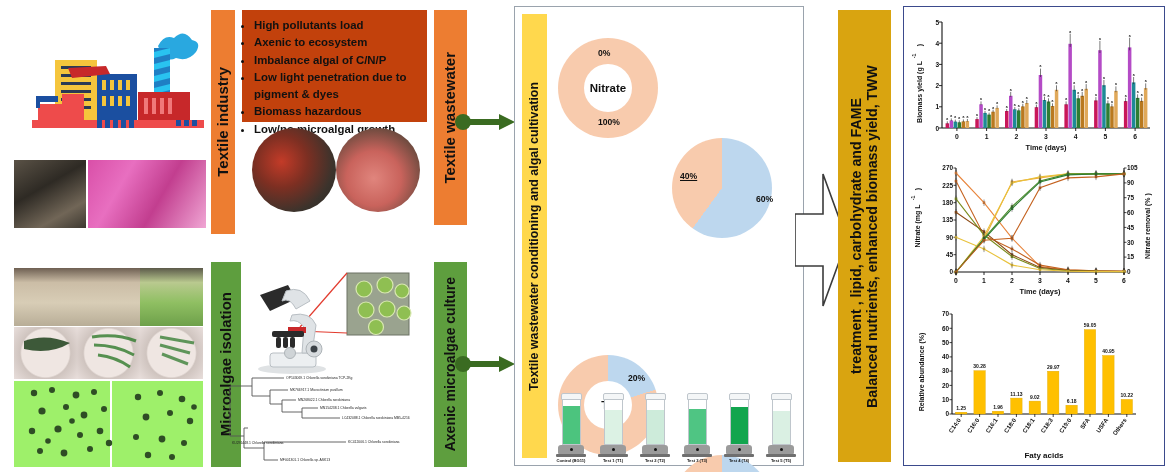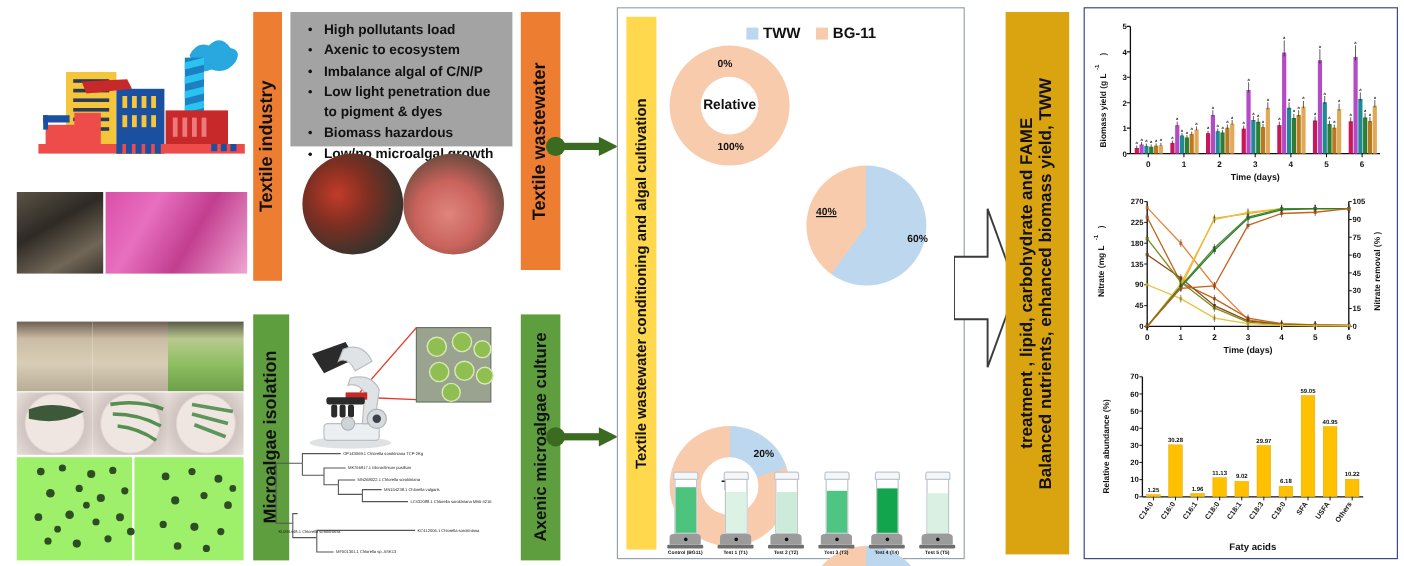--- a/index.html
+++ b/index.html
@@ -6,21 +6,21 @@
   body{width:1170px;height:472px;font-family:"Liberation Sans",sans-serif;overflow:hidden;}
   #stage{position:relative;width:1170px;height:472px;}
   .abs{position:absolute;box-sizing:border-box;}
   .vbar{display:flex;align-items:center;justify-content:center;text-align:center;font-weight:bold;color:#111;}
   .vbar span{writing-mode:vertical-rl;transform:rotate(180deg);white-space:nowrap;line-height:1.12;}
   .vbar.two span{white-space:pre;}
   .orange{background:#ED7D31;}
   .green{background:#5E9E3E;}
   .yellow{background:#FFD84D;}
   .gold{background:#D9A410;}
-  .peach{background:#a3a3a3;padding-left:16px;}
+  .peach{background:#c2410c;}
   .bullets{font-size:11.4px;font-weight:bold;color:#111;line-height:1.44;padding:7px 8px 6px 12px;margin:0;}
   .bullets li{margin:0 0 1px 0;}
   .panelbox{border:1.4px solid #9aa3ad;background:#fff;}
   .rpanel{border:1.4px solid #3b4a8c;background:#fff;}
   .legend{display:flex;gap:13px;align-items:center;justify-content:center;font-size:12.5px;font-weight:bold;color:#111;}
   .legend i{display:inline-block;width:10px;height:10px;margin-right:4px;vertical-align:-1px;}
   .donut{position:relative;}
   .donut .hole{position:absolute;left:50%;top:50%;transform:translate(-50%,-50%);border-radius:50%;background:#fff;display:flex;align-items:center;justify-content:center;font-size:11.5px;font-weight:bold;color:#111;}
   .dlab{position:absolute;font-size:8.6px;font-weight:bold;color:#111;white-space:nowrap;}
   .flaskwrap{position:absolute;display:flex;align-items:flex-end;justify-content:space-between;}
@@ -262,29 +262,25 @@
       <path d="M44 4 L60 12 L44 20z" fill="#3A6B21"></path>
     </svg>
   </div>
 
   <div class="abs panelbox" style="left:514px;top:6px;width:290px;height:460px;"></div>
 
   <div class="abs vbar yellow" style="left:522px;top:14px;width:25px;height:444px;font-size:12.4px;">
     <span>Textile wastewater conditioning and algal cultivation</span>
   </div>
 
-  <div class="abs legend" style="left:560px;top:20px;width:232px;height:16px;">
-    <span><i style="background:#BDD7EE"></i><b>TWW</b></span>
-    <span><i style="background:#F8CBAD"></i><b>BG-11</b></span>
-  </div>
 
   <div class="abs donut" style="left:558px;top:38px;width:100px;height:100px;border-radius:50%;
        background:conic-gradient(#F8CBAD 0deg 360deg);">
     <div class="hole" style="width:48px;height:48px;">
-        <span>Relative</span>
+        <span>Nitrate</span>
       </div>
     <div class="dlab" style="left:40px;top:10px;">0%</div>
     <div class="dlab" style="left:40px;top:79px;">100%</div>
   </div>
 
   <div class="abs donut" style="left:672px;top:38px;width:100px;height:100px;border-radius:50%;
        background:conic-gradient(#BDD7EE 0deg 216deg,#F8CBAD 216deg 360deg);">
     <div class="dlab" style="left:84px;top:56px;">60%</div>
     <div class="dlab" style="left:8px;top:33px;text-decoration:underline;">40%</div>
   </div>

